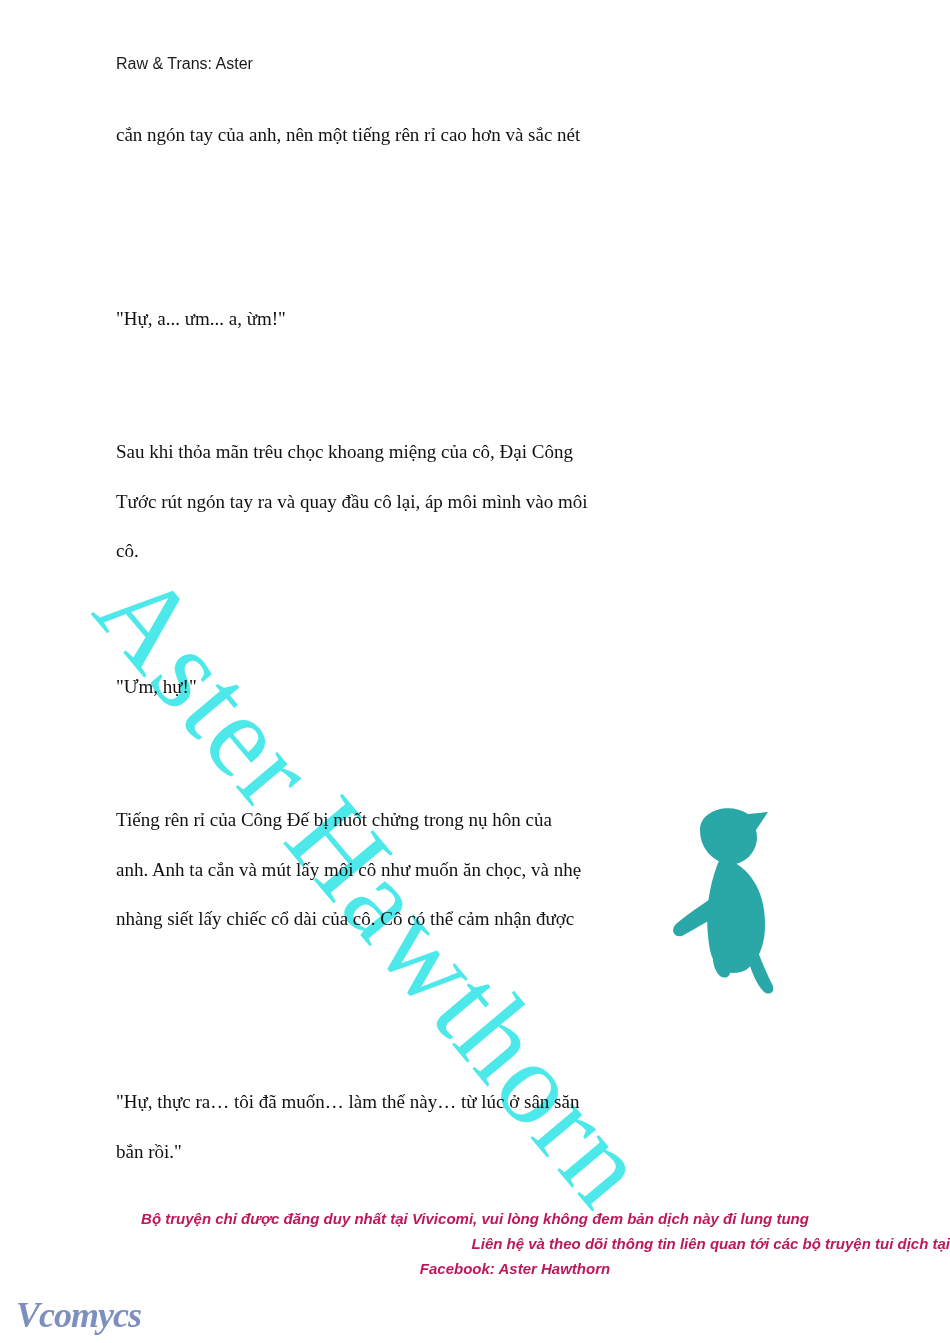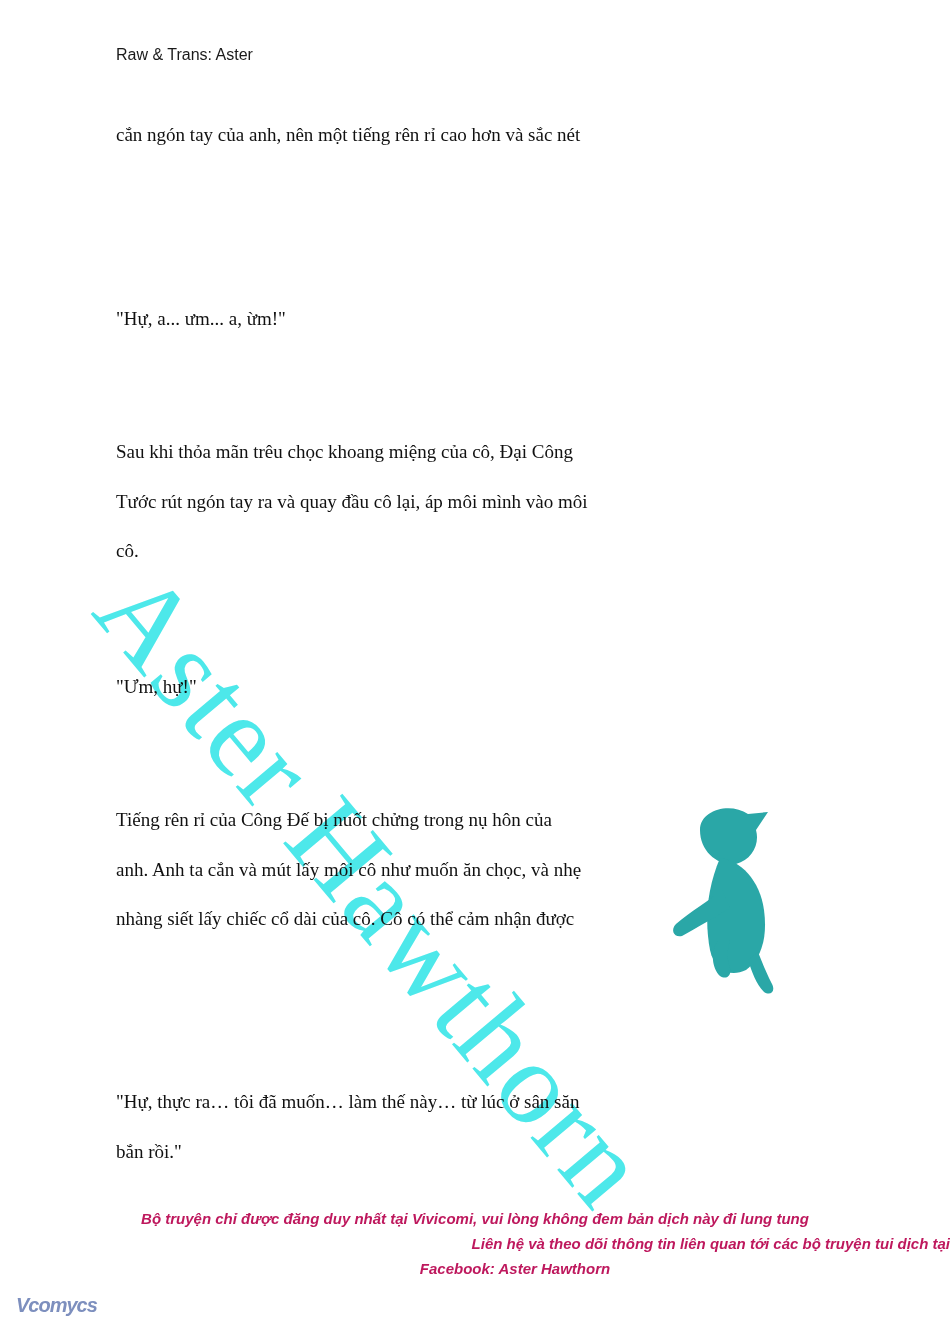--- a/index.html
+++ b/index.html
@@ -2,21 +2,21 @@
 <html><head>
   <meta charset="utf-8">
   <style>
     html, body { margin: 0; padding: 0; }
     body {
       width: 950px; height: 1343px; background: #ffffff;
       position: relative; overflow: hidden;
       font-family: "Liberation Serif", serif;
     }
     .header-credit {
-      position: absolute; left: 116px; top: 46px;
+      position: absolute; left: 116px; top: 55px;
       font-family: "Liberation Sans", sans-serif;
       font-size: 16px; color: #1a1a1a;
     }
     .para {
       position: absolute; left: 116px; width: 740px;
       font-size: 19px; line-height: 49.5px; color: #111111;
       margin: 0; z-index: 3;
     }
     .watermark {
       position: absolute; left: 120px; top: 520px;
@@ -30,22 +30,22 @@
       position: absolute; left: 660px; top: 800px; width: 140px; height: 200px;
       z-index: 1;
     }
     .footer-notice {
       position: absolute; left: 0; width: 950px; text-align: center;
       font-family: "Liberation Sans", sans-serif; font-style: italic; font-weight: bold;
       font-size: 15px; color: #be185d; z-index: 3;
     }
     .logo {
       position: absolute; left: 16px; top: 1294px;
-      font-family: Liberation Sans, sans-serif; font-style: italic; font-weight: bold;
-      font-size: 20px; letter-spacing: -1px; color: #7d8fbe;
+      font-family: Liberation Serif, serif; font-style: italic; font-weight: bold;
+      font-size: 36px; letter-spacing: -1px; color: #7d8fbe;
     }
   </style>
 </head>
 <body>
 
 <div class="header-credit">Raw &amp; Trans: Aster</div>
 
 <p class="para" style="top:110px;">
   <span>cắn ngón tay của anh, nên một tiếng rên rỉ cao hơn và sắc nét</span><br>
 </p>

